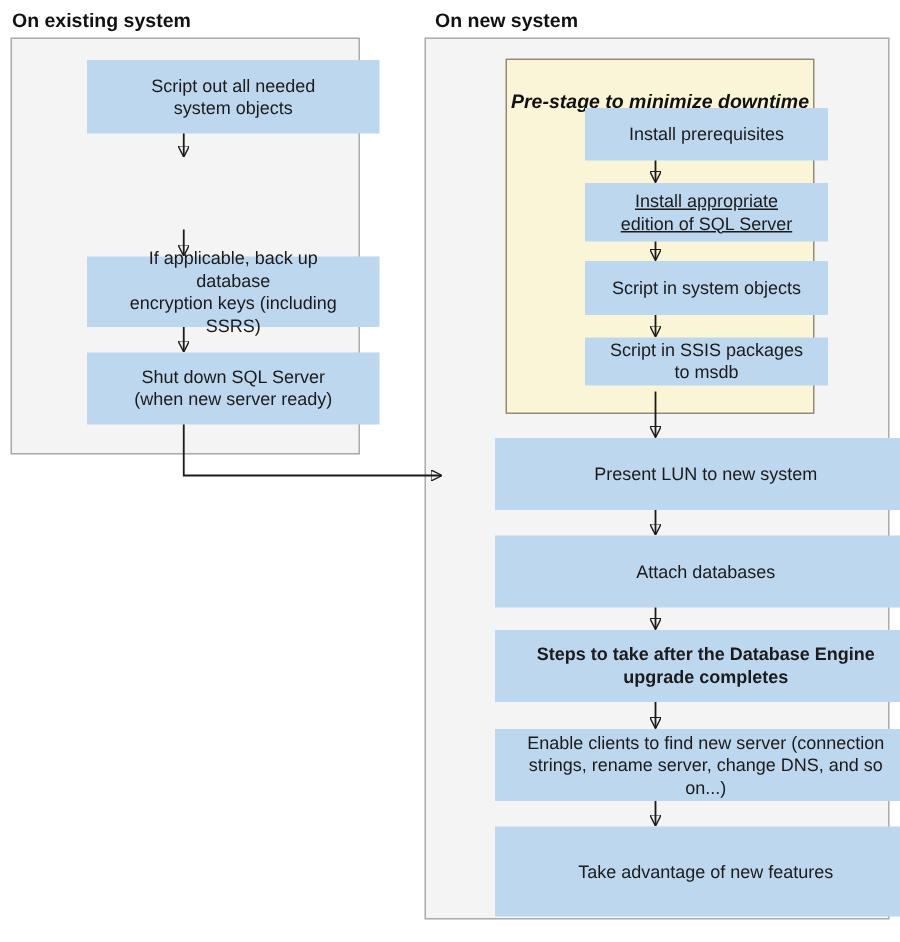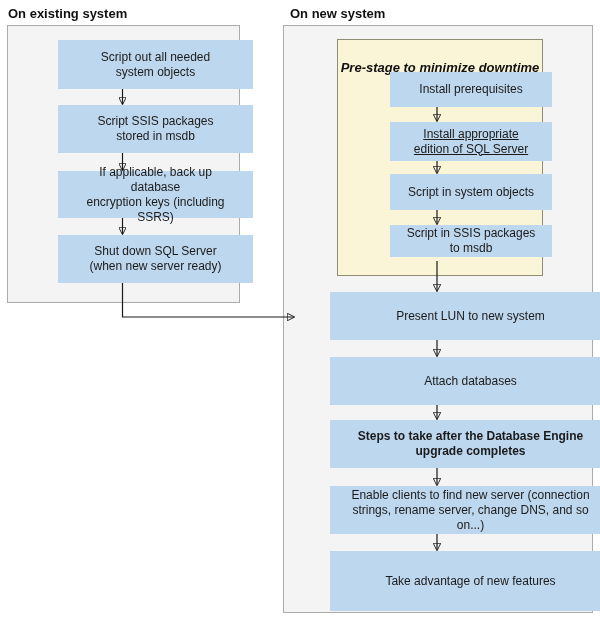--- a/index.html
+++ b/index.html
@@ -79,22 +79,20 @@
 
   <div class="panel" style="left:7px; top:25px; width:233px; height:278px;"></div>
   <div class="panel" style="left:283px; top:25px; width:310px; height:588px;"></div>
 
   <div class="prestage" style="left:337px; top:39px; width:206px; height:237px;">
     <div class="prestage-title">Pre-stage to minimize downtime</div>
   </div>
 
   <div class="step-box" style="left:25px; top:40px; width:195px; height:49px;">Script out all needed
 system objects</div>
-  <div class="step-box" style="left:25px; top:105px; width:195px; height:48px;">Script SSIS packages
-stored in msdb</div>
   <div class="step-box" style="left:25px; top:171px; width:195px; height:47px;">If applicable, back up database
 encryption keys (including SSRS)</div>
   <div class="step-box" style="left:25px; top:235px; width:195px; height:48px;">Shut down SQL Server
 (when new server ready)</div>
 
   <div class="step-box" style="left:357px; top:72px; width:162px; height:35px;">Install prerequisites</div>
   <div class="step-box" style="left:357px; top:122px; width:162px; height:39px;text-decoration:underline;">Install appropriate
 edition of SQL Server</div>
   <div class="step-box" style="left:357px; top:174px; width:162px; height:36px;">Script in system objects</div>
   <div class="step-box" style="left:357px; top:225px; width:162px; height:24px;">Script in SSIS packages

